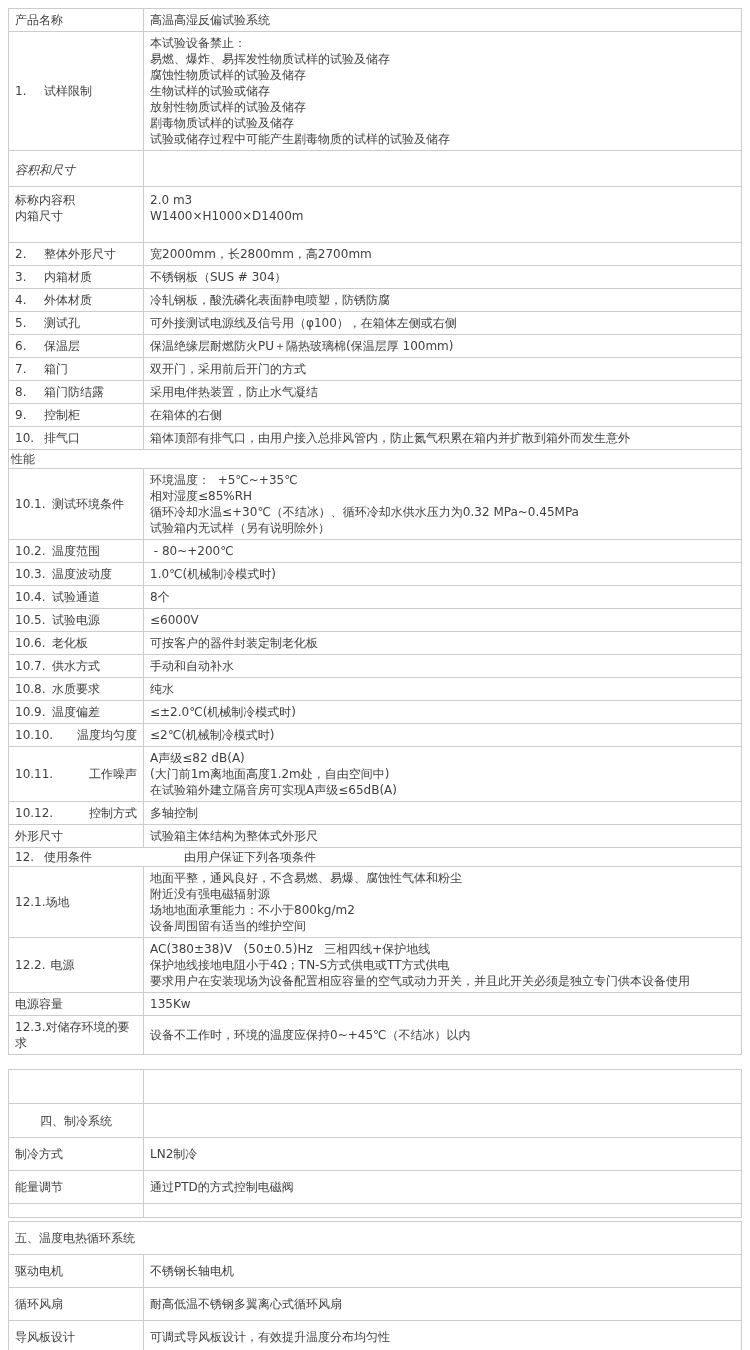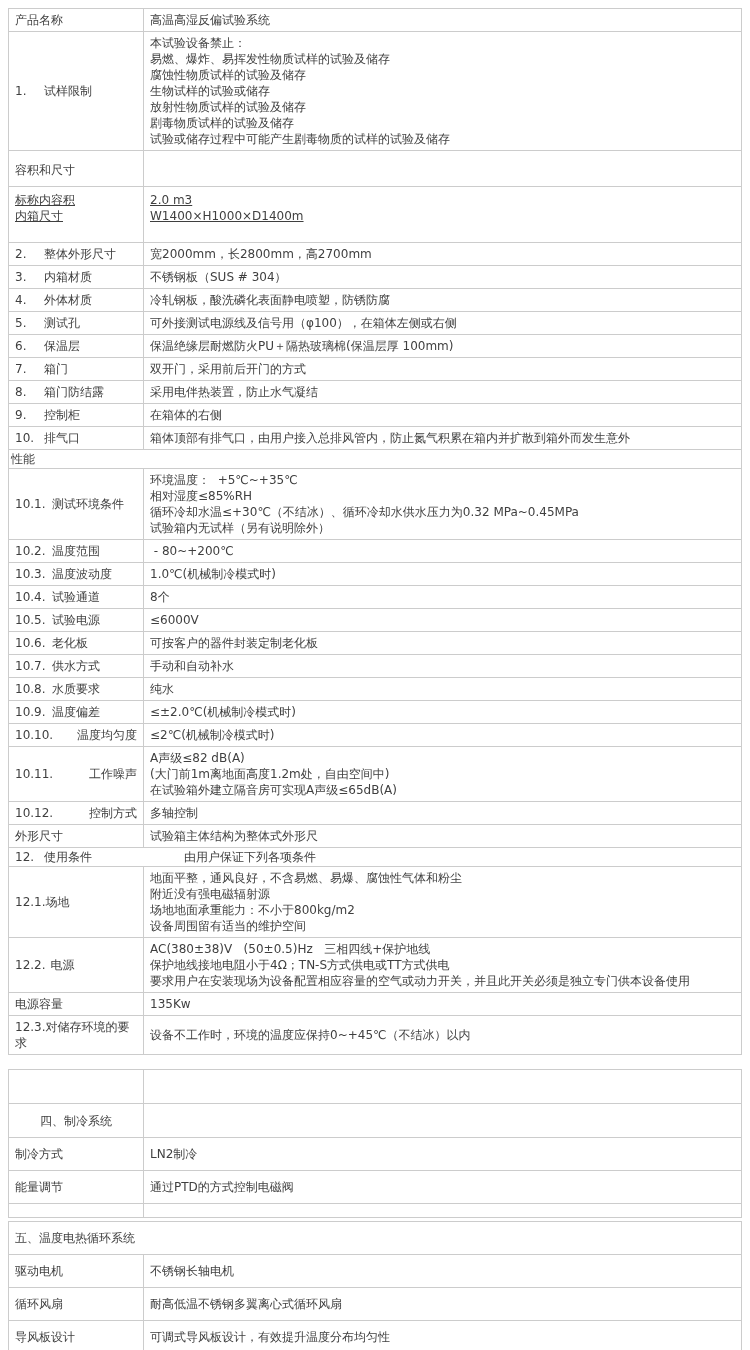--- a/index.html
+++ b/index.html
@@ -7,22 +7,22 @@
        font-family:"DejaVu Sans","Liberation Sans",sans-serif;
        font-size:12px;color:#3f3f3f;}
   .page{padding:8px 8px 0 8px;}
   table{border-collapse:collapse;width:734px;table-layout:fixed;}
   td{border:1px solid #cccccc;vertical-align:middle;word-break:break-all;}
   col.c1{width:135px;}
   
   .t1{margin-bottom:14px;}
   .t1 td{padding:3px 6px;line-height:16px;}
   .t1 td.section{padding-top:1px;padding-bottom:1px;}
-  .t1 tr.pad-tall td{padding-top:11px;padding-bottom:8px;}
-  .t1 tr.pad-med td{padding-top:5px;padding-bottom:18px;text-decoration:underline;}
+  .t1 tr.pad-tall td{padding-top:11px;padding-bottom:8px;font-style:italic;}
+  .t1 tr.pad-med td{padding-top:5px;padding-bottom:18px;}
   
   .t2{margin-bottom:3px;}
   .t2 td,.t3 td{padding:8px 6px;line-height:16px;}
   .t2 tr.empty-tall td{height:17px;text-align:center;}
   .t2 tr.empty-short td{height:1px;padding:6px;}
   .lab,.vline,.slabel,.extra{white-space:pre-wrap;}
   .num{display:inline-block;min-width:29px;}
   .num.w{min-width:37px;}
   .tight .num{min-width:0;margin-right:5px;}
   .right{text-align:right;}

